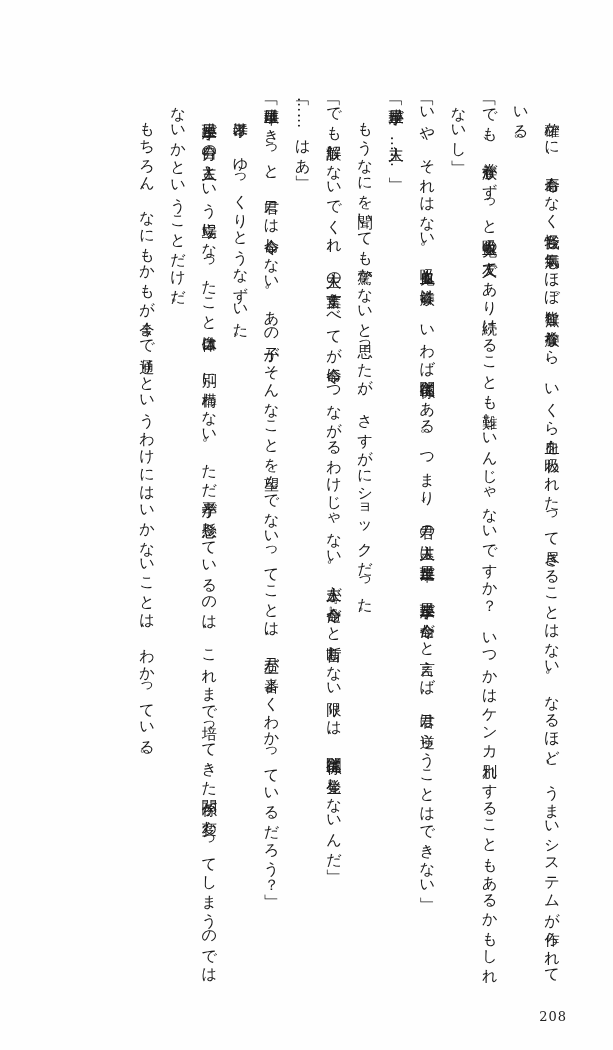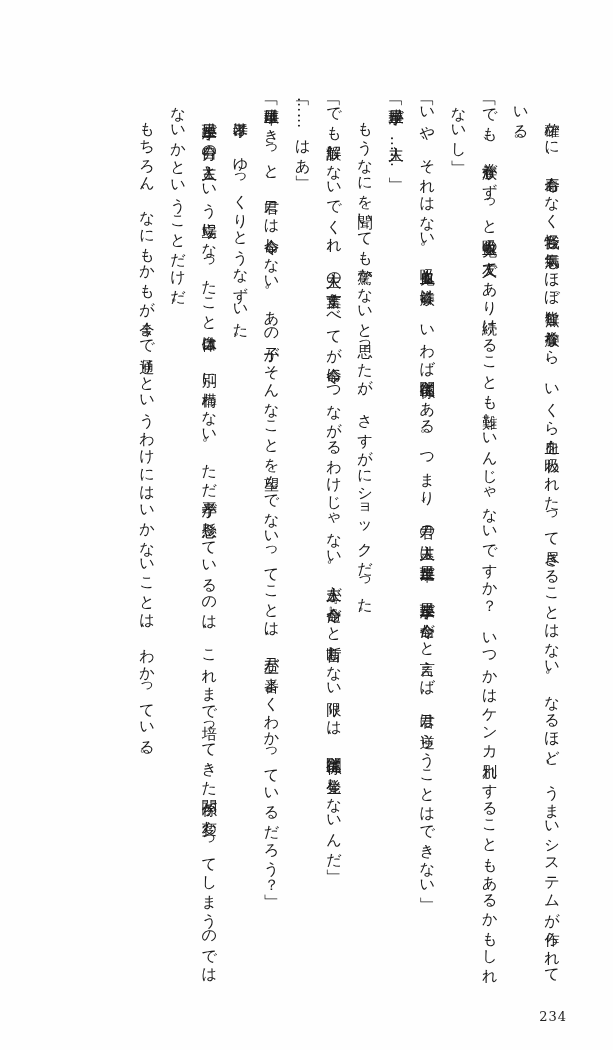--- a/index.html
+++ b/index.html
@@ -72,15 +72,15 @@
     <p class="dialogue">「瑛里華が、主人……」</p>
     <p class="narration">もうなにを聞いても驚かないと思ったが、さすがにショックだった。</p>
     <p class="dialogue">「でも誤解しないでくれ。主人の言葉すべてが命令につながるわけじゃない。主人が『命令』だと断言しない限りは、主従関係は発生しないんだ」</p>
     <p class="dialogue">「……はあ」</p>
     <p class="dialogue">「瑛里華はきっと、君には命令しない。あの子がそんなことを望んでないってことは、君が一番よくわかっているだろう？」</p>
     <p class="narration">孝平は、ゆっくりとうなずいた。</p>
     <p class="narration">瑛里華が自分の主人という立場になったこと自体は、別に構わない。ただ孝平が懸念しているのは、これまで培ってきた関係が変わってしまうのではないかということだけだ。</p>
     <p class="narration">もちろん、なにもかもが今まで通りというわけにはいかないことは、わかっている。</p>
   </div>
 
-  <div class="page-number">234</div>
+  <div class="page-number">208</div>
 
 </div>
 
 </body></html>

